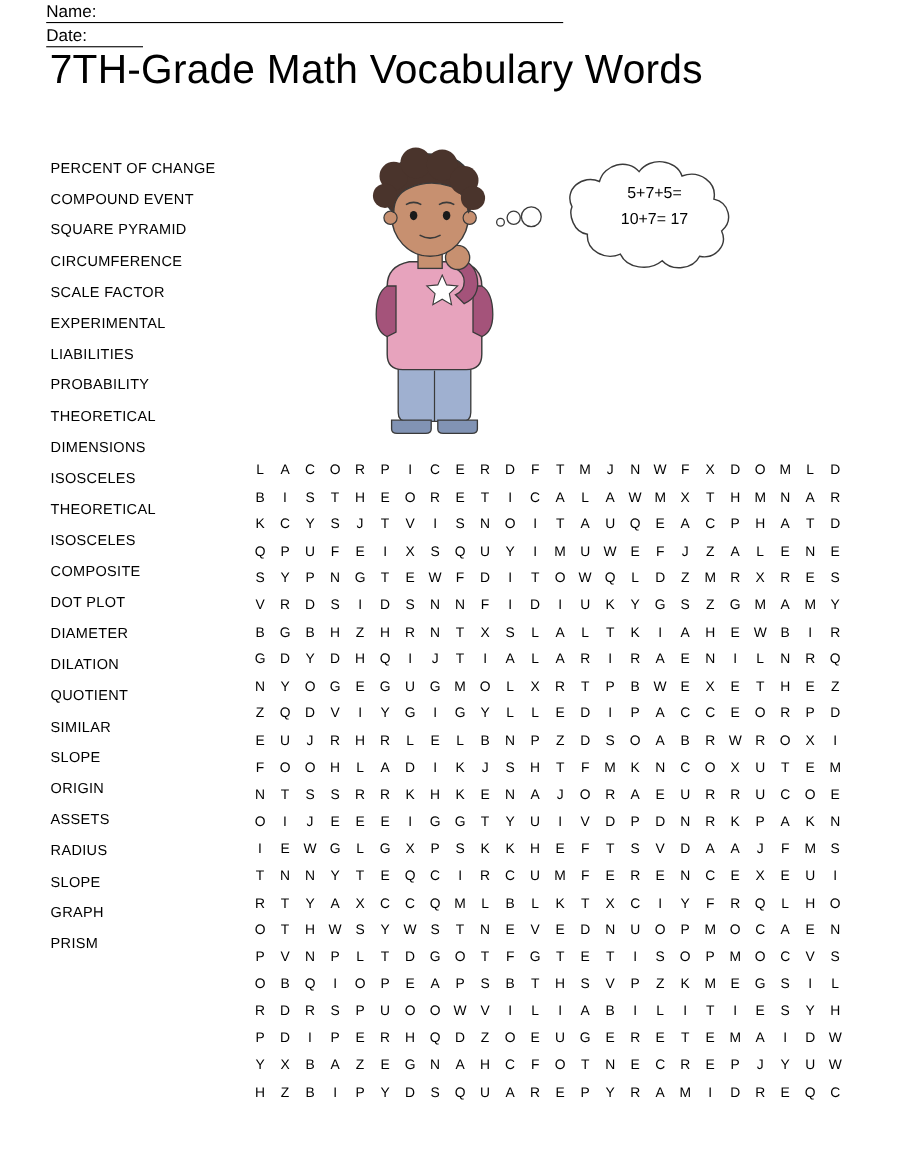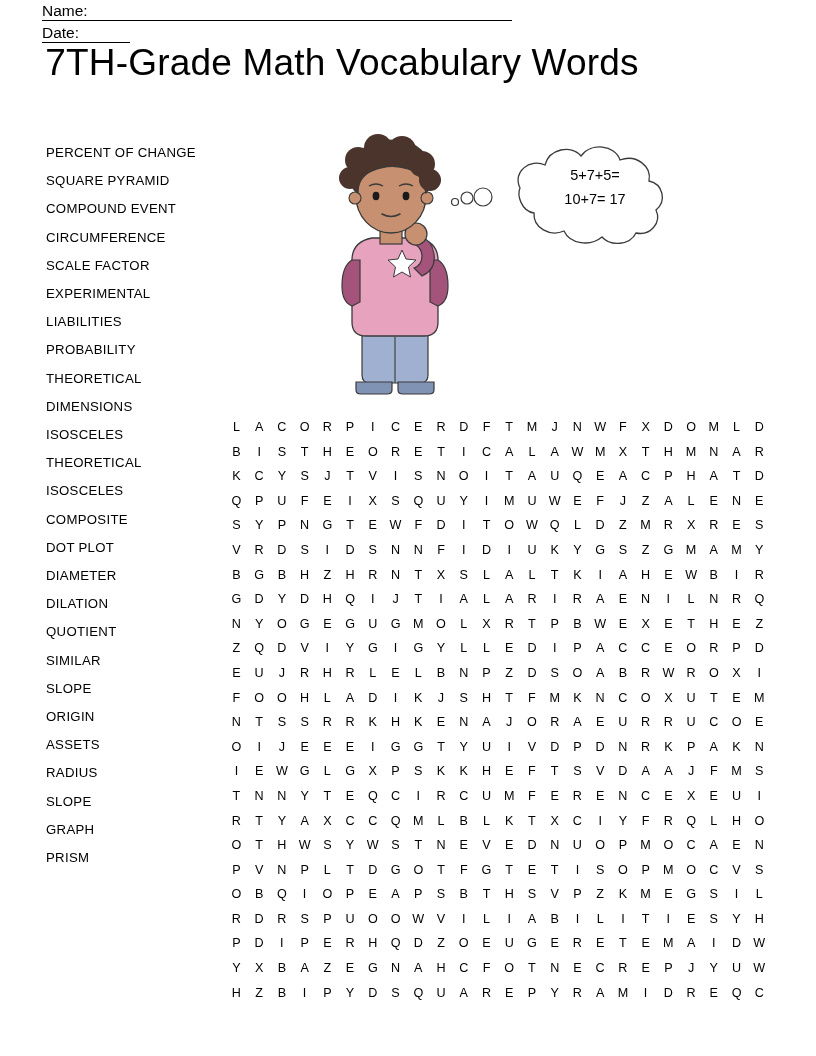--- a/index.html
+++ b/index.html
@@ -115,22 +115,22 @@
     <span class="label">Name:</span>
     <span class="rule rule-name"></span>
     <span class="label date-label">Date:</span>
     <span class="rule rule-date"></span>
   </div>
 
   <div class="title">7TH-Grade Math Vocabulary Words</div>
 
   <div class="wordlist">
       <div class="word">PERCENT OF CHANGE</div>
+      <div class="word">COMPOUND EVENT</div>
       <div class="word">SQUARE PYRAMID</div>
-      <div class="word">COMPOUND EVENT</div>
       <div class="word">CIRCUMFERENCE</div>
       <div class="word">SCALE FACTOR</div>
       <div class="word">EXPERIMENTAL</div>
       <div class="word">LIABILITIES</div>
       <div class="word">PROBABILITY</div>
       <div class="word">THEORETICAL</div>
       <div class="word">DIMENSIONS</div>
       <div class="word">ISOSCELES</div>
       <div class="word">THEORETICAL</div>
       <div class="word">ISOSCELES</div>

